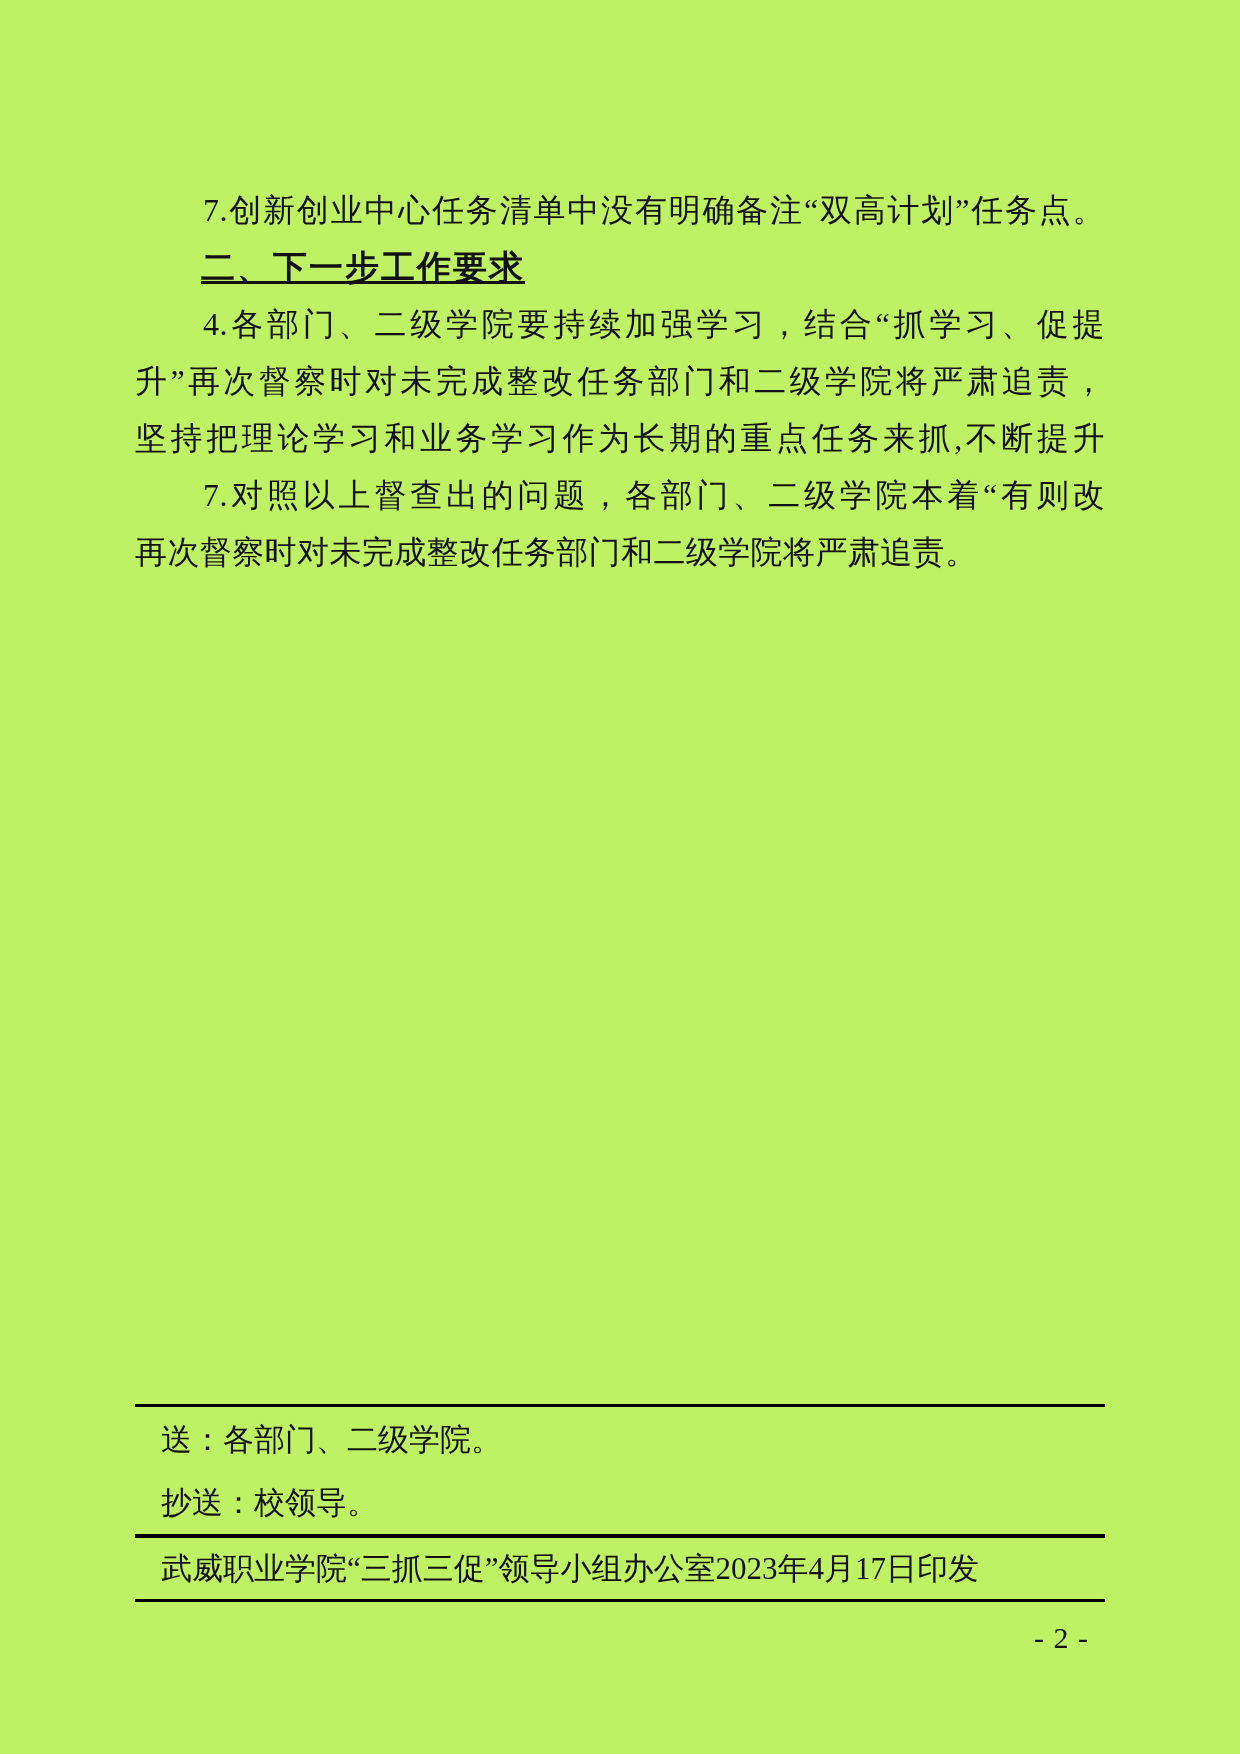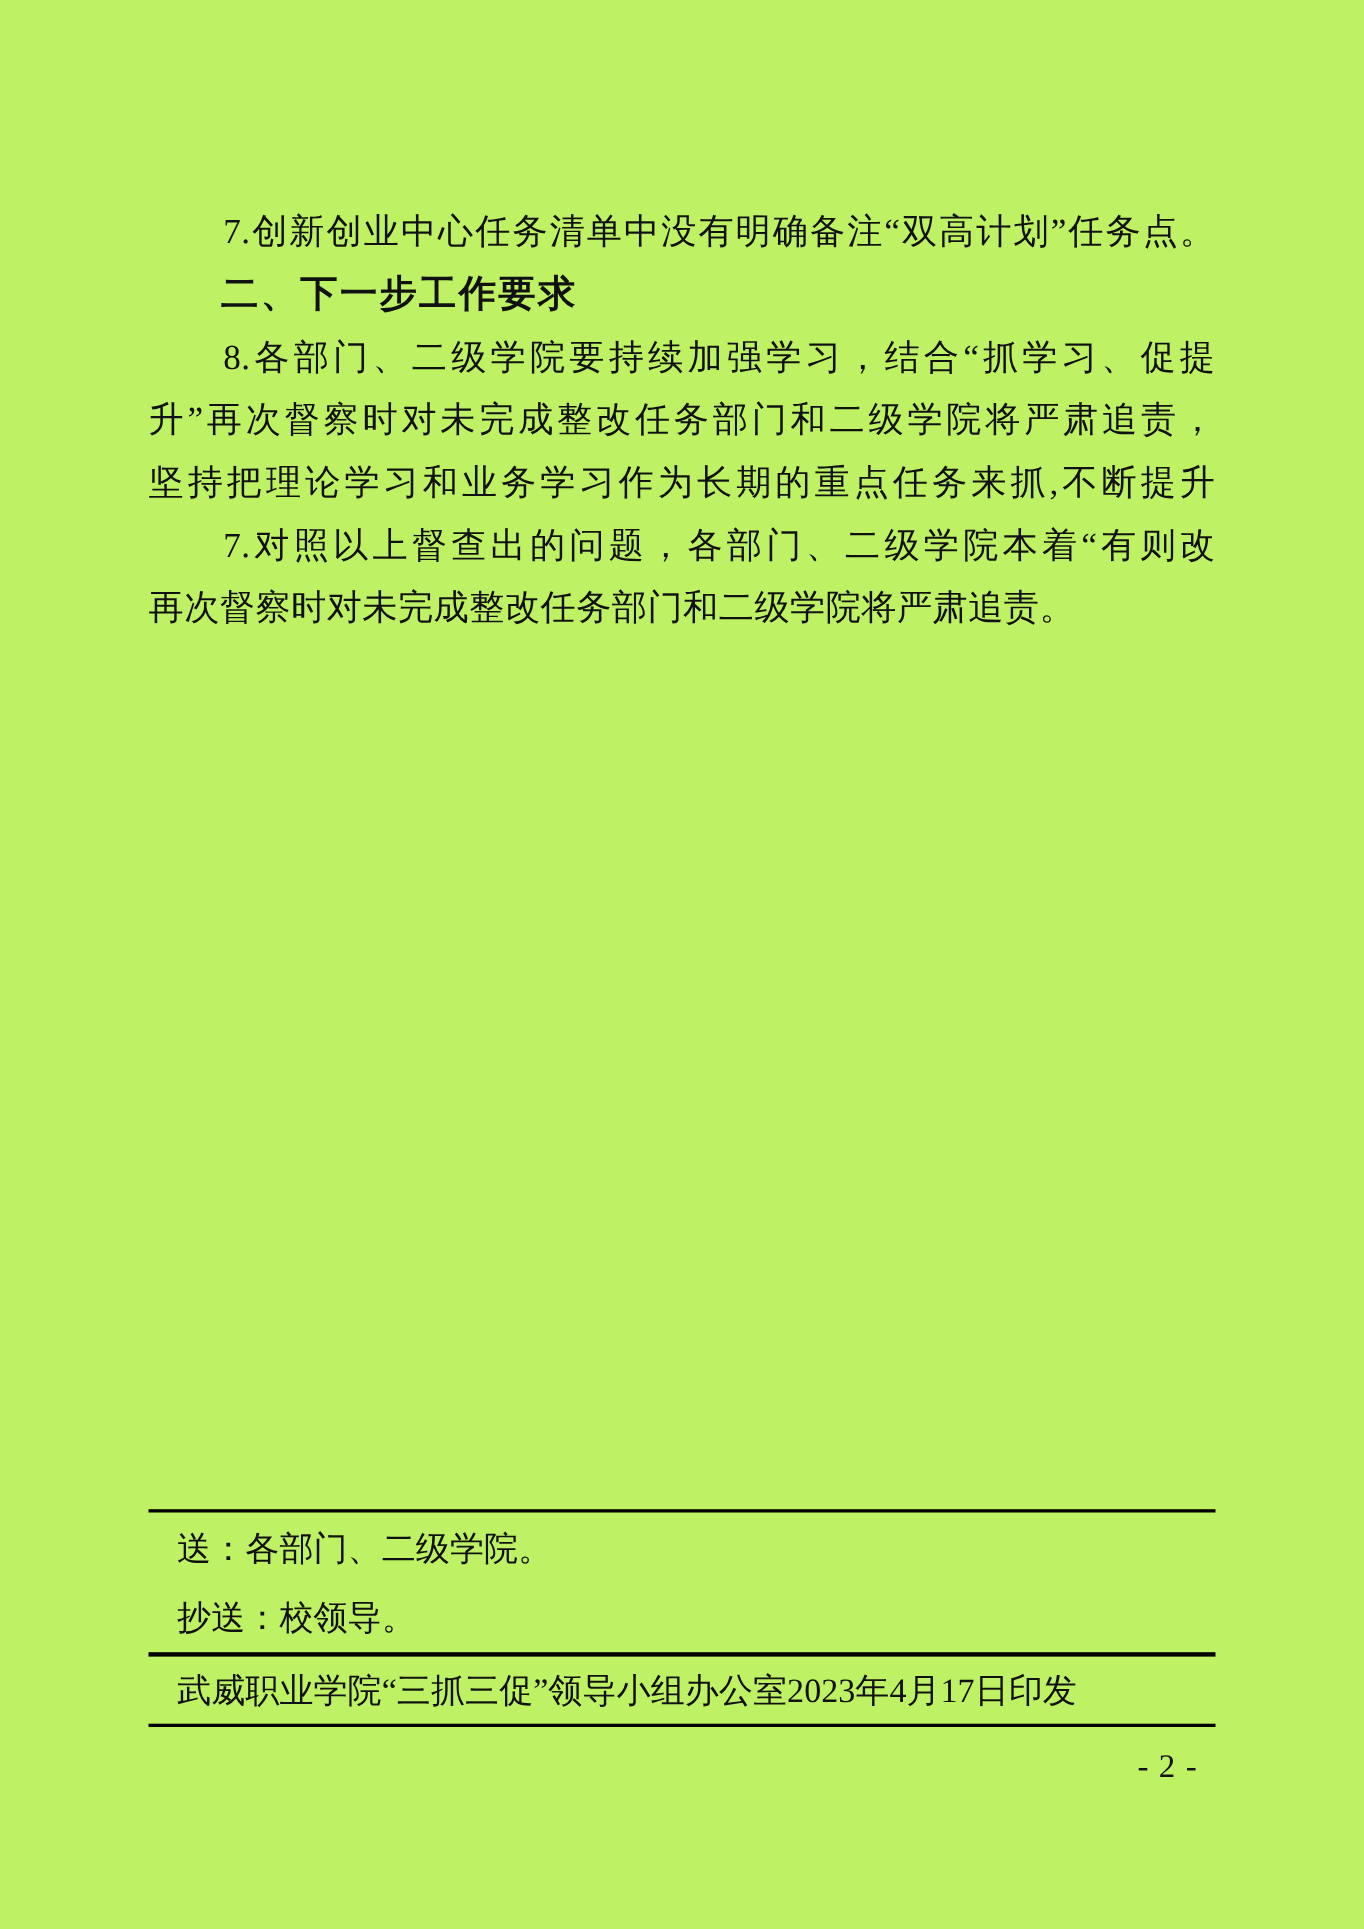--- a/index.html
+++ b/index.html
@@ -38,25 +38,26 @@
     text-indent: 68px;
   }
   .heading {
     font-family: "Liberation Sans", "DejaVu Sans", sans-serif;
     font-weight: bold;
     font-size: 34px;
     line-height: 57px;
     letter-spacing: 2px;
     text-indent: 66px;
     margin: 0;
+    text-decoration: underline;
   }
   .footer {
     position: absolute;
     left: 135px;
-    top: 1372px;
+    top: 1404px;
     width: 970px;
     font-size: 31px;
   }
   .rule {
     background: #000000;
     width: 100%;
   }
   .rule-1 { height: 3px; }
   .rule-2 { height: 4px; }
   .rule-3 { height: 3px; }
@@ -89,21 +90,21 @@
 <div class="page">
 
   <div class="content">
     <div>
         <div class="line indent">7.创新创业中心任务清单中没有明确备注“双高计划”任务点。</div>
       </div>
 
     <h2 class="heading">二、下一步工作要求</h2>
 
     <div>
-        <div class="line indent">8.各部门、二级学院要持续加强学习，结合“抓学习、促提</div>
+        <div class="line indent">4.各部门、二级学院要持续加强学习，结合“抓学习、促提</div>
         <div class="line">升”再次督察时对未完成整改任务部门和二级学院将严肃追责，</div>
         <div class="line">坚持把理论学习和业务学习作为长期的重点任务来抓,不断提升</div>
       </div>
 
     <div>
         <div class="line indent">7.对照以上督查出的问题，各部门、二级学院本着“有则改</div>
         <div class="line no-stretch">再次督察时对未完成整改任务部门和二级学院将严肃追责。</div>
       </div>
   </div>
 

